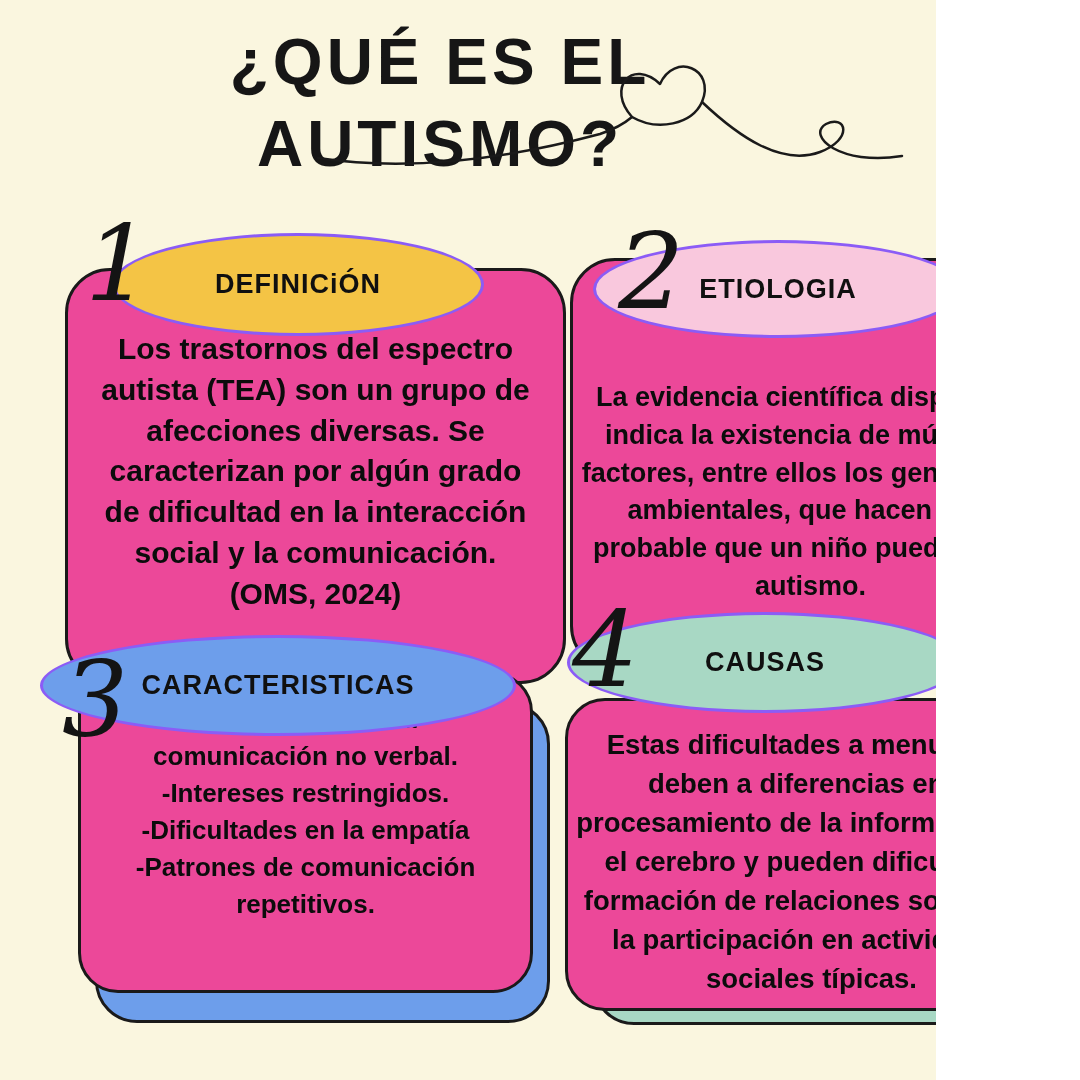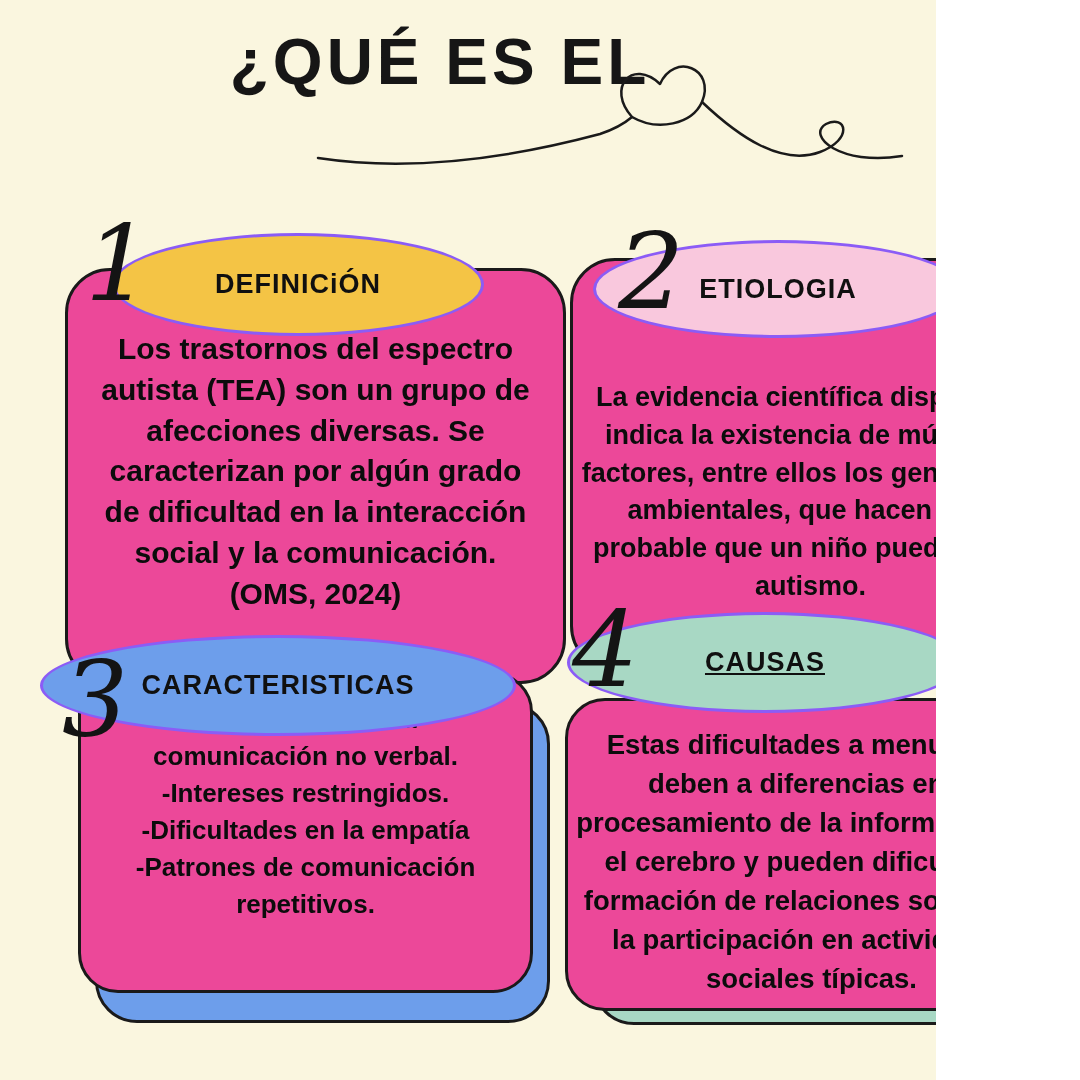--- a/index.html
+++ b/index.html
@@ -39,37 +39,38 @@
   }
   .card1 { left:65px;  top:268px; width:495px; height:410px; }
   .card2 { left:570px; top:258px; width:475px; height:407px; }
   .card3 { left:78px;  top:672px; width:449px; height:315px; border-radius:40px; }
   .card4 { left:565px; top:698px; width:487px; height:307px; border-radius:40px; }
   .shadow3 { left:95px;  top:702px; width:449px; height:315px; }
   .shadow4 { left:592px; top:712px; width:470px; height:307px; }
   .bub1 { left:112px; top:233px; width:366px; height:97px; }
   .bub2 { left:593px; top:240px; width:364px; height:92px; }
   .bub3 { left:40px;  top:635px; width:470px; height:95px; }
-  .bub4 { left:567px; top:612px; width:390px; height:95px;text-decoration:underline; }
+  .bub4 { left:567px; top:612px; width:390px; height:95px; }
   .n1 { left:85px;  top:212px; }
   .n2 { left:618px; top:220px; }
   .n3 { left:62px;  top:648px; }
   .n4 { left:572px; top:598px; }
   .b1 { top:58px;  padding:0 24px; font-size:30px;   line-height:1.36; }
   .b2 { top:118px; padding:0 8px; font-size:27px;   line-height:1.40;text-align:center; }
   .b3 { top:26px;  padding:0 22px; font-size:26px;   line-height:1.42; }
   .b4 { top:24px;  padding:0 8px;  font-size:27.5px; line-height:1.42; }
 </style>
 </head>
 <body>
 
 <div class="canvas" style="background: rgb(250, 246, 223);">
 
   <div class="title">
     <div>¿QUÉ ES EL</div>
+    <div>AUTISMO?</div>
   </div>
 
   <svg class="doodle" viewBox="0 0 620 170" fill="none">
     <path d="M 18 128 C 110 142, 210 128, 300 104 C 315 99, 325 93, 332 87" stroke="#1a1a1a" stroke-width="2.5" stroke-linecap="round"></path>
     <path d="M 332 87 C 306 58, 332 28, 360 54 C 374 22, 416 38, 402 72 C 392 94, 358 102, 332 87 Z" stroke="#1a1a1a" stroke-width="2.5" stroke-linecap="round" stroke-linejoin="round"></path>
     <path d="M 402 72 C 440 108, 482 136, 520 122 C 554 109, 546 84, 526 94 C 506 106, 540 136, 602 126" stroke="#1a1a1a" stroke-width="2.5" stroke-linecap="round"></path>
   </svg>
 
   <div class="card card1">
     <div class="body-text b1">Los trastornos del espectro autista (TEA) son un grupo de afecciones diversas. Se caracterizan por algún grado de dificultad en la interacción social y la comunicación. (OMS, 2024)</div>

